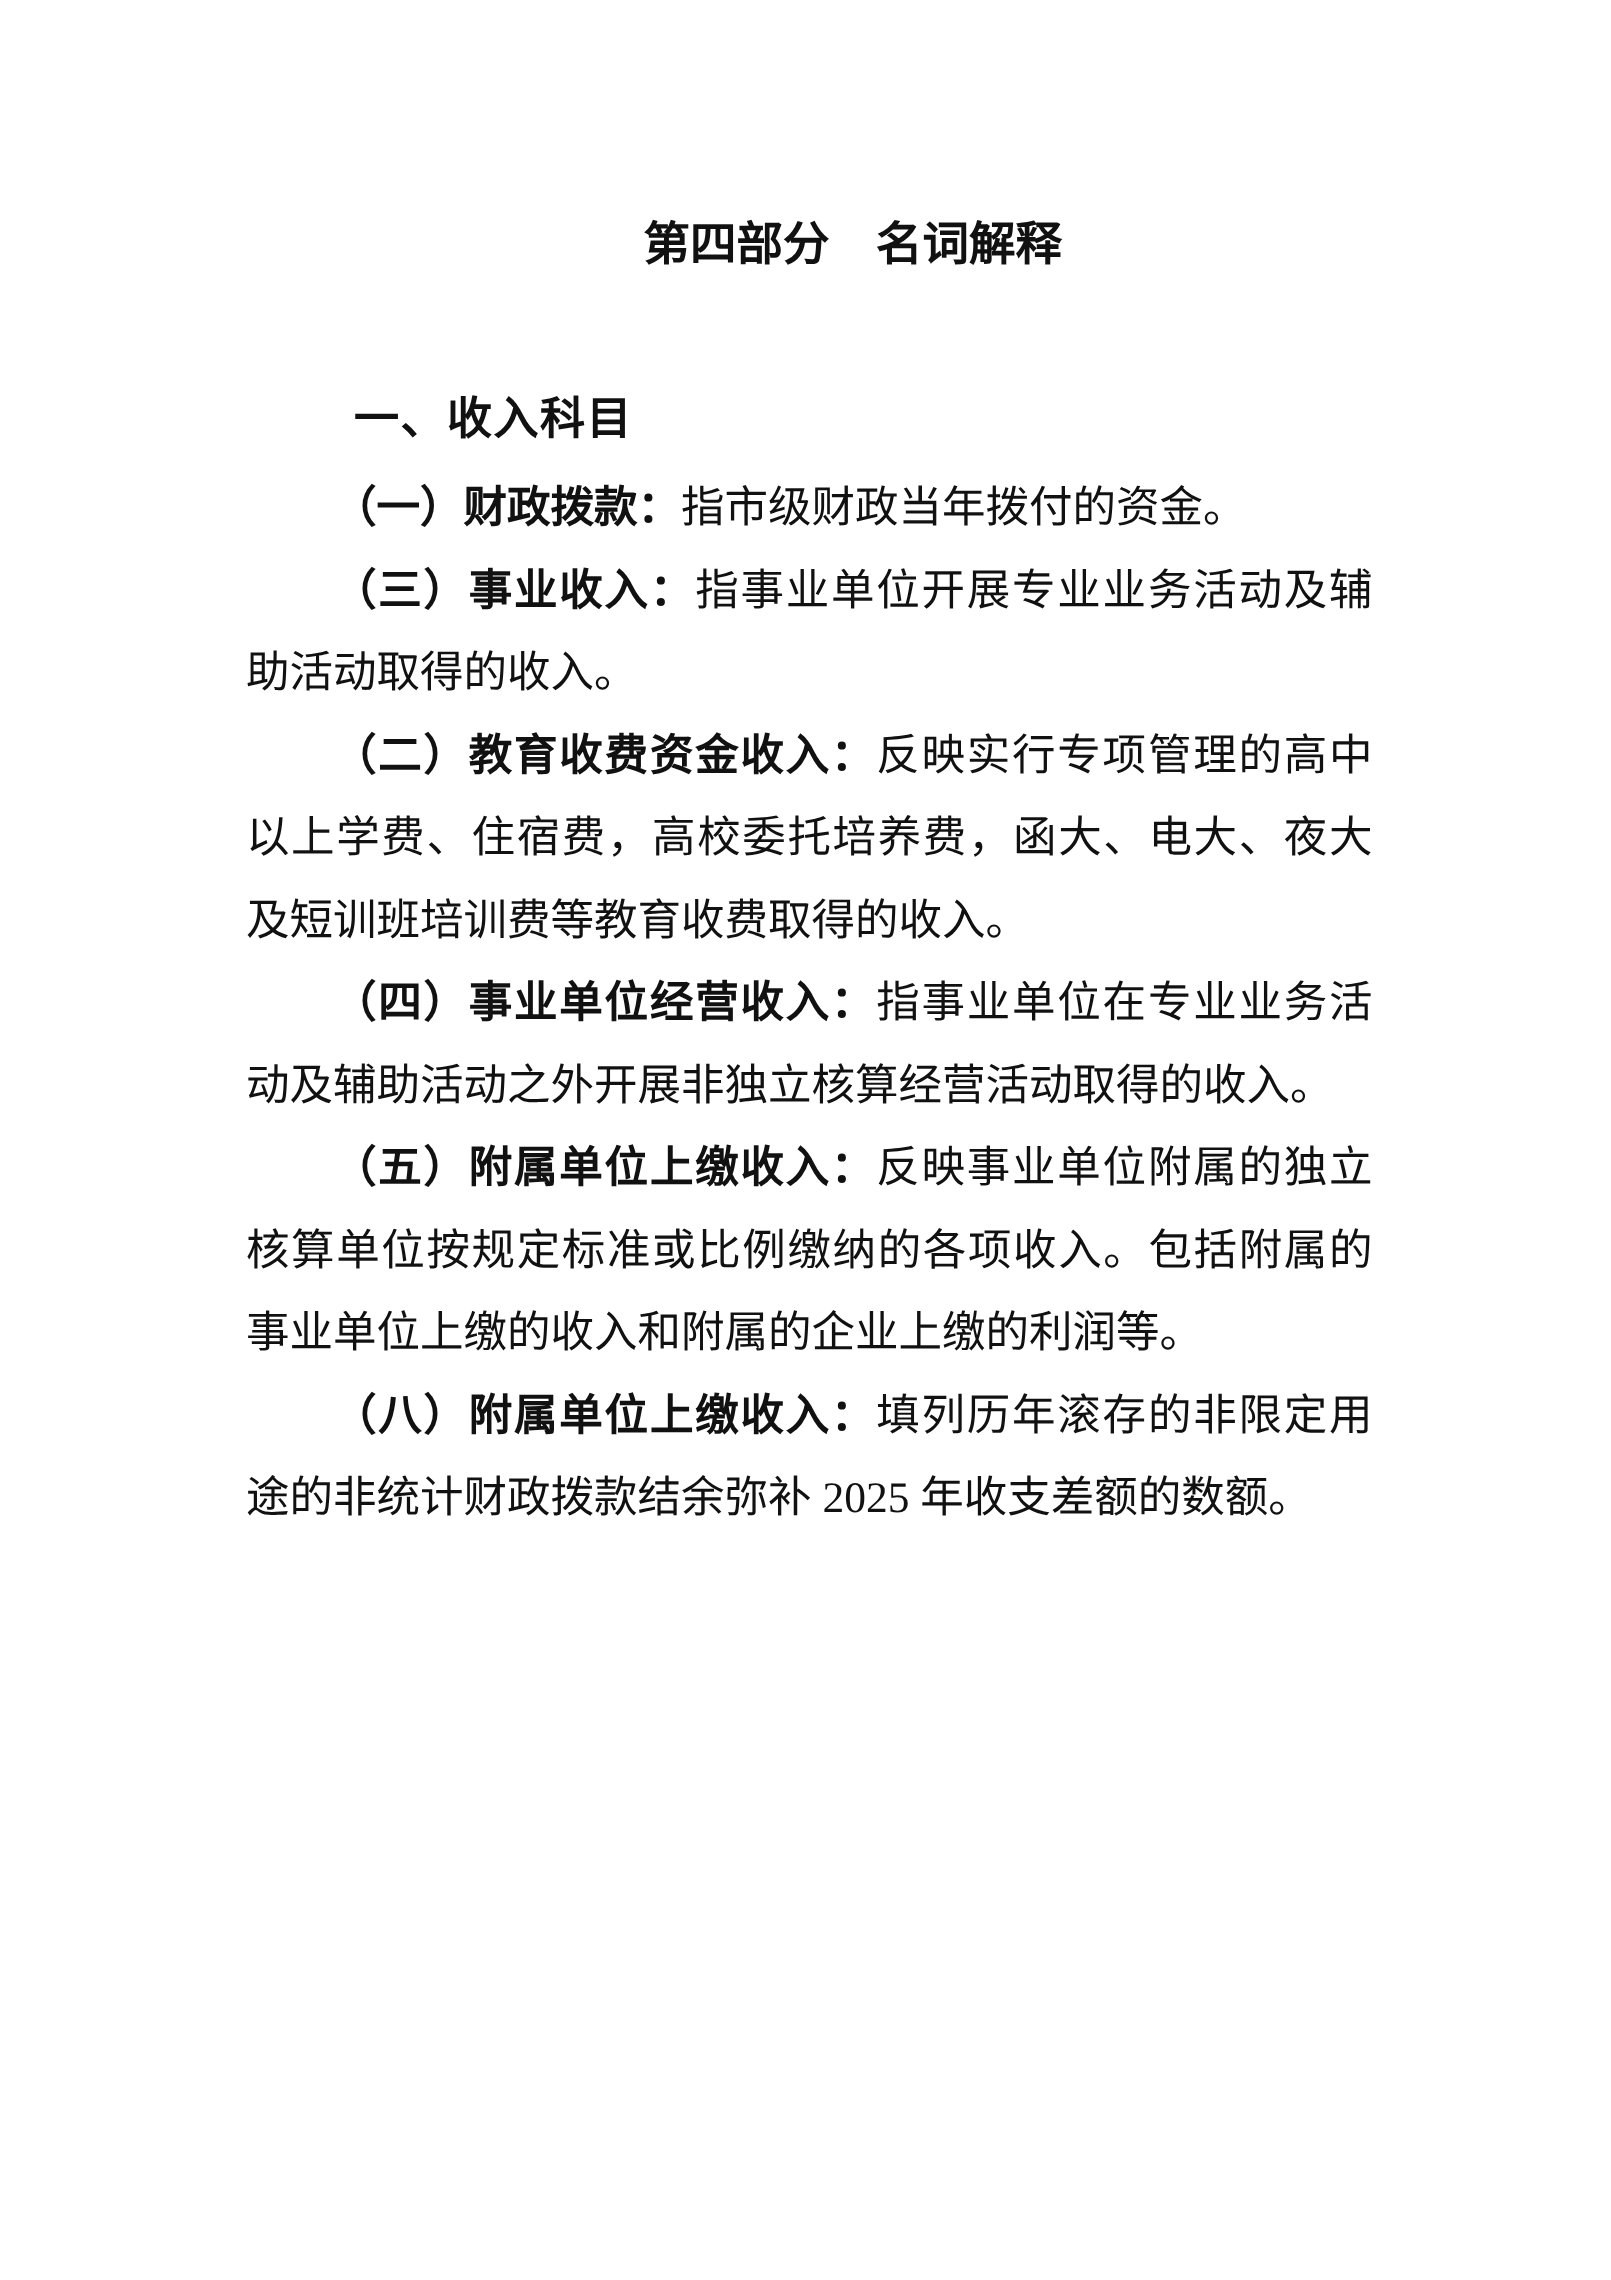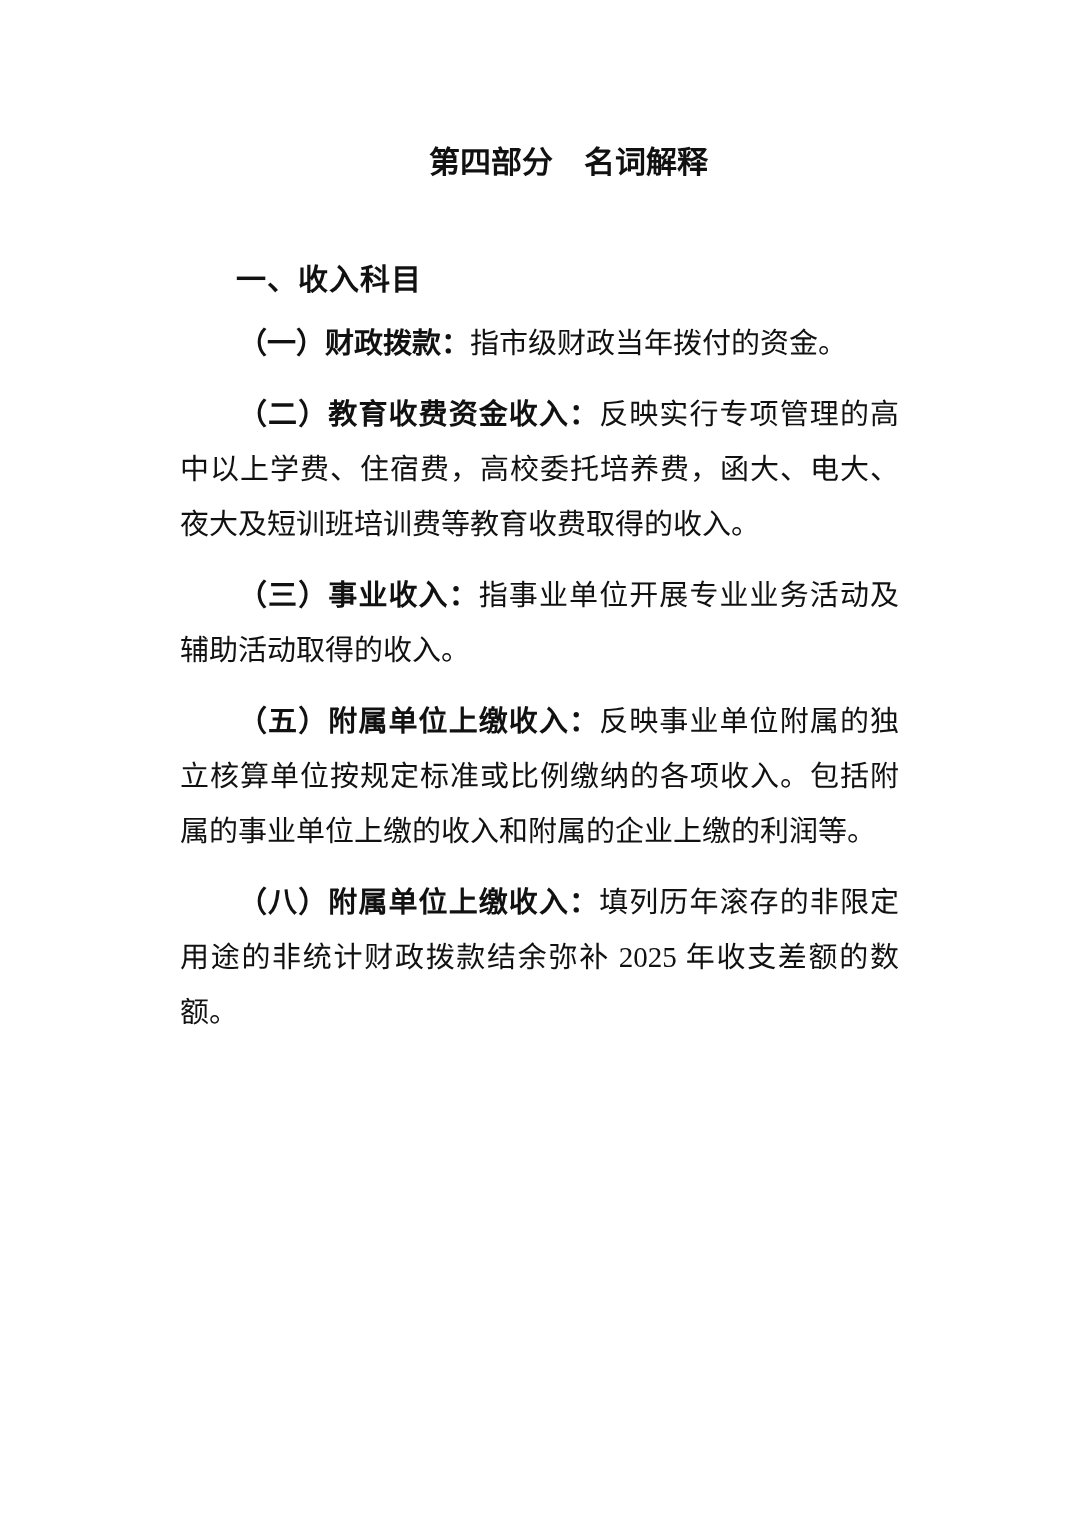--- a/index.html
+++ b/index.html
@@ -43,21 +43,21 @@
   .entries {
     margin: 0;
   }
   .entry {
     font-family: "Liberation Serif", "DejaVu Serif", serif;
     font-size: 29px;
     line-height: 55px;
     text-align: justify;
     text-justify: inter-character;
     text-indent: 2em;
-    margin: 16px;
+    margin: 0;
   }
   .entry .term {
     font-weight: bold;
   }
   .entry .definition {
     font-weight: normal;
   }
 </style>
 </head>
 <body>
@@ -65,24 +65,25 @@
 <div class="page">
 
   <h1 class="doc-title">第四部分　名词解释</h1>
 
   <h2 class="section-heading">一、收入科目</h2>
 
   <div class="entries">
 
     <p class="entry"><span class="term">（一）财政拨款：</span><span class="definition">指市级财政当年拨付的资金。</span></p>
 
+    <p class="entry"><span class="term">（三）事业收入：</span><span class="definition">指事业单位开展专业业务活动及辅助活动取得的收入。</span></p>
+
     <p class="entry"><span class="term">（二）教育收费资金收入：</span><span class="definition">反映实行专项管理的高中以上学费、住宿费，高校委托培养费，函大、电大、夜大及短训班培训费等教育收费取得的收入。</span></p>
 
-    <p class="entry"><span class="term">（三）事业收入：</span><span class="definition">指事业单位开展专业业务活动及辅助活动取得的收入。</span></p>
-
+    <p class="entry"><span class="term">（四）事业单位经营收入：</span><span class="definition">指事业单位在专业业务活动及辅助活动之外开展非独立核算经营活动取得的收入。</span></p>
 
     <p class="entry"><span class="term">（五）附属单位上缴收入：</span><span class="definition">反映事业单位附属的独立核算单位按规定标准或比例缴纳的各项收入。包括附属的事业单位上缴的收入和附属的企业上缴的利润等。</span></p>
 
 
 
     <p class="entry"><span class="term">（八）附属单位上缴收入：</span><span class="definition">填列历年滚存的非限定用途的非统计财政拨款结余弥补 2025 年收支差额的数额。</span></p>
 
 
   </div>
 </div>

